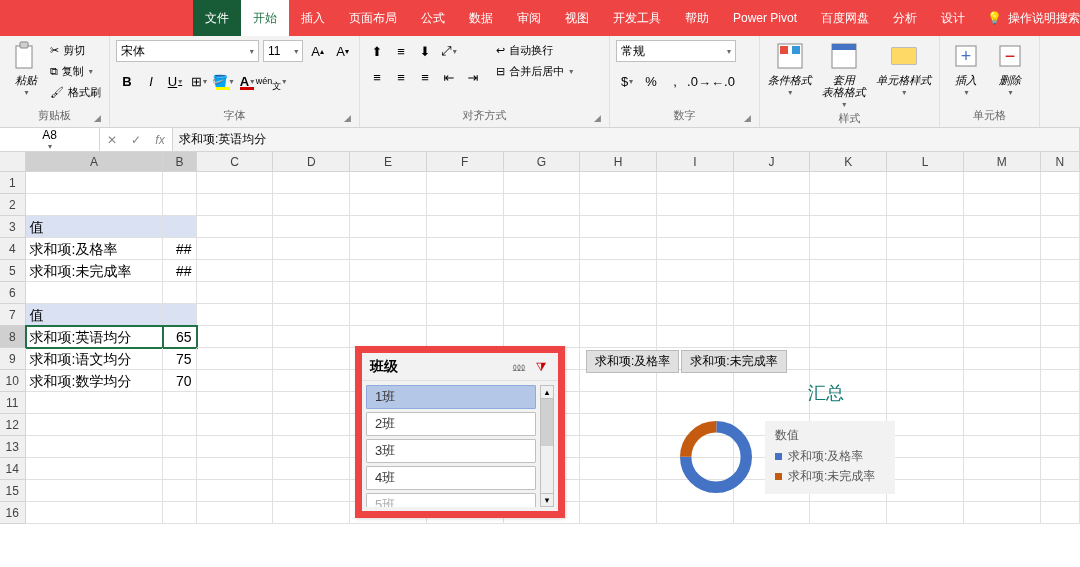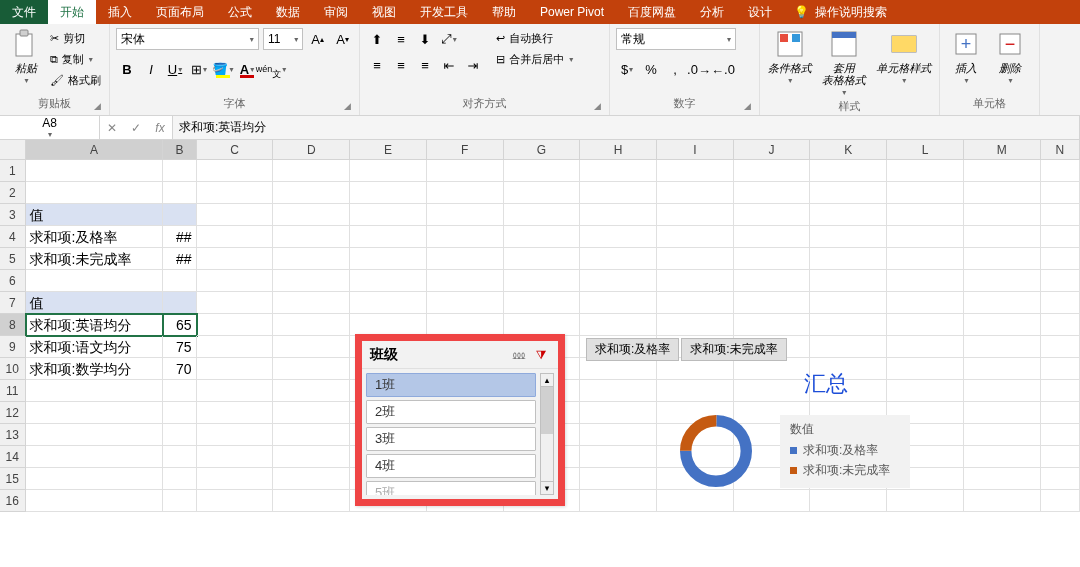--- a/index.html
+++ b/index.html
@@ -1,19 +1,19 @@
 <!DOCTYPE html>
 <html><head>
 <meta charset="utf-8">
 <style>
 * { box-sizing: border-box; margin: 0; padding: 0; }
 body { font-family: "Microsoft YaHei", sans-serif; font-size: 12px; background: #fff; overflow: hidden; width: 1080px; height: 567px; }
 
 
-.tab-bar { background: #c2410c; height: 24px; display: flex; align-items: stretch; color: #fff; font-size: 12px; }
+.tab-bar { background: #ef4444; height: 36px; display: flex; align-items: stretch; color: #fff; font-size: 12px; justify-content: flex-end; }
 .tab { padding: 0 12px; display: flex; align-items: center; cursor: pointer; }
 .tab.active { background: #fff; color: #217346; }
 .tab.file { background: #185c37; }
 .tab-tell { display: flex; align-items: center; gap: 6px; margin-left: 10px; }
 .bulb { font-size: 12px; }
 
 
 .ribbon { background: #f3f3f3; border-bottom: 1px solid #d4d4d4; height: 92px; display: flex; }
 .group { border-right: 1px solid #e0e0e0; padding: 4px 6px 0 6px; display: flex; flex-direction: column; }
 .group-content { flex: 1; display: flex; gap: 4px; }
@@ -76,22 +76,22 @@
 .sitem.dim { color: #aaa; }
 .slicer-sb { width: 14px; display: flex; flex-direction: column; }
 .sb-btn { height: 14px; background: #f0f0f0; border: 1px solid #c0c0c0; font-size: 9px; text-align: center; line-height: 12px; }
 .sb-track { flex: 1; background: #f0f0f0; border-left: 1px solid #c0c0c0; border-right: 1px solid #c0c0c0; position: relative; }
 .sb-thumb { position: absolute; top: 0; left: 0; right: 0; height: 50%; background: #d0d0d0; }
 
 
 .chart { position: absolute; left: 586px; top: 198px; width: 480px; height: 180px; }
 .chart-btns { display: flex; gap: 2px; margin-bottom: 8px; }
 .cbtn { background: #e0e0e0; border: 1px solid #bbb; padding: 2px 8px; font-size: 12px; }
-.chart-title { text-align: center; font-size: 22px; color: #1d4ed8; margin: 8px 0 12px 0; }
-.chart-body { display: flex; gap: 24px; align-items: center; padding-left: 90px; }
+.chart-title { text-align: center; font-size: 18px; color: #0f766e; margin: 8px 0 12px 0; }
+.chart-body { display: flex; gap: 9px; align-items: center; padding-left: 90px; }
 .donut { position: relative; width: 80px; height: 80px; }
 .donut svg { width: 80px; height: 80px; }
 .legend-box { background: #f2f2f2; padding: 6px 10px; width: 130px; }
 .legend-title { font-size: 12px; color: #595959; margin-bottom: 4px; }
 .legend-item { display: flex; align-items: center; gap: 6px; font-size: 12px; color: #595959; margin: 3px 0; }
 .lg-sq { width: 7px; height: 7px; }
 .lg-blue { background: #4472c4; }
 .lg-red { background: #c55a11; }
 
 

